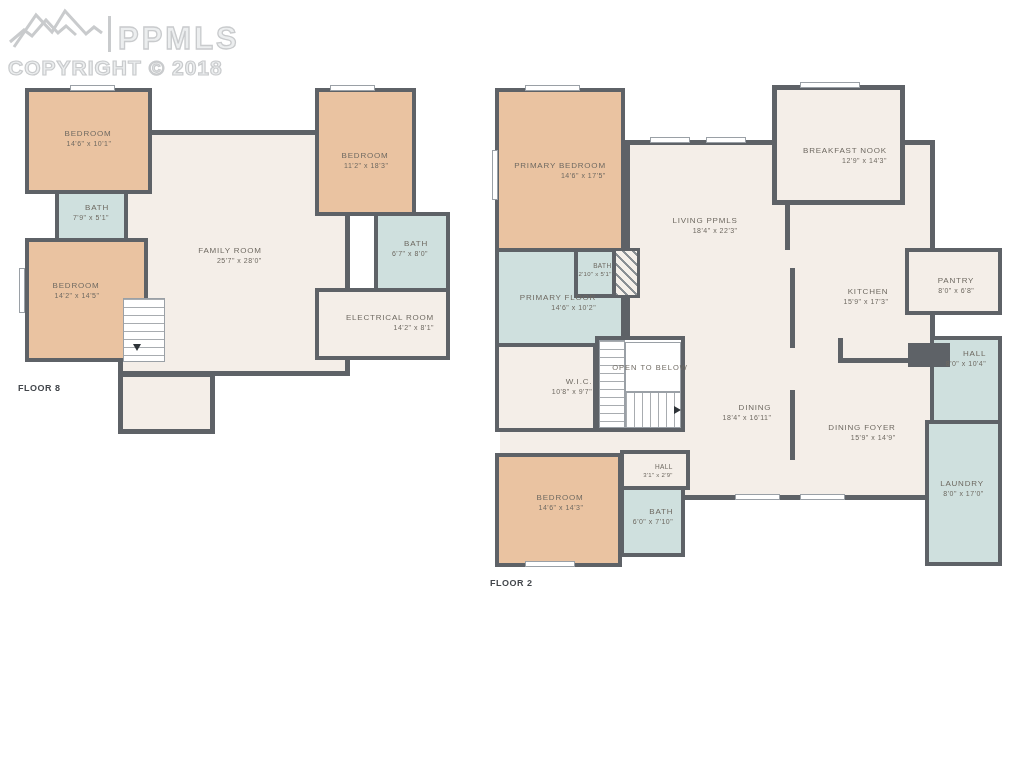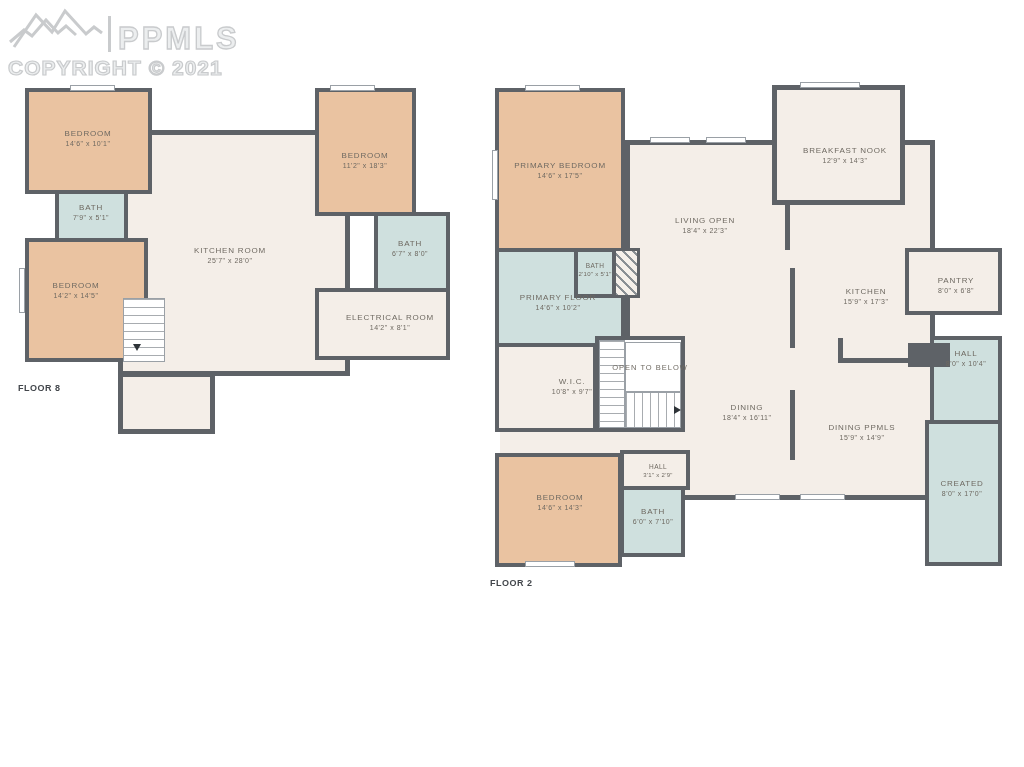--- a/index.html
+++ b/index.html
@@ -26,21 +26,21 @@
               background-image:repeating-linear-gradient(to right, var(--stairline,#A8ACB0) 0 1px, transparent 1px 8px); }
   .openbox  { position:absolute; border:1px solid #9aa0a6; box-sizing:border-box; background:#fff; }
   .hatch { position:absolute; box-sizing:border-box; border:3px solid var(--wall,#5E6267);
            background:repeating-linear-gradient(45deg, #8a9094 0 2px, #f5f0ea 2px 7px); }
   .tri-down  { position:absolute; width:0; height:0; border-left:4px solid transparent;
                border-right:4px solid transparent; border-top:7px solid #2e3338; }
   .tri-right { position:absolute; width:0; height:0; border-top:4px solid transparent;
                border-bottom:4px solid transparent; border-left:7px solid #2e3338; }
 
   
-  .label { position:absolute; transform:translate(-50%,-50%); text-align:center; white-space:nowrap;
+  .label { position:absolute; transform:translate(-50%,-50%); text-align:right; white-space:nowrap;
            color:var(--label,#6E6961); }
   .label .rname { display:block; font-size:8px;  letter-spacing:0.8px; }
   .label .rdims { display:block; font-size:7px;  letter-spacing:0.5px; margin-top:2px; }
   .label.sm .rname { font-size:6.5px; letter-spacing:0.4px; }
   .label.sm .rdims { font-size:6px;   letter-spacing:0.3px; }
   .label.single { font-size:7.5px; letter-spacing:1px; }
 
   .floor-tag { position:absolute; font-size:9px; font-weight:bold; letter-spacing:0.5px; color:#43474c; }
 
   
@@ -64,21 +64,21 @@
     <div class="wm-row">
       <span>
         <svg width="96" height="44" viewBox="0 0 96 44" fill="none">
           <path d="M2 36 L16 24 L24 30 L38 14 L50 27 L58 20 L68 29" stroke="#c9cbcd" stroke-width="3" fill="none"></path>
           <path d="M6 41 L28 9 L44 26 L57 5 L78 28 L86 21 L94 27" stroke="#c9cbcd" stroke-width="3" fill="none"></path>
         </svg>
       </span>
       <span class="wm-divider"></span>
       <span class="wm-brand">PPMLS</span>
     </div>
-    <div class="wm-copy">COPYRIGHT © 2021</div>
+    <div class="wm-copy">COPYRIGHT © 2018</div>
   </div>
 
   <div class="base" style="left:118px;top:130px;width:232px;height:246px"></div>
   <div class="base" style="left:118px;top:372px;width:97px;height:62px"></div>
   <div class="room fill-floor" style="left:315px;top:288px;width:135px;height:72px"></div>
   <div class="room fill-bath" style="left:374px;top:212px;width:76px;height:80px"></div>
   <div class="room fill-bed" style="left:315px;top:88px;width:101px;height:128px"></div>
   <div class="room fill-bed" style="left:25px;top:88px;width:127px;height:106px"></div>
   <div class="room fill-bath" style="left:55px;top:190px;width:73px;height:52px"></div>
   <div class="room fill-bed" style="left:25px;top:238px;width:123px;height:124px"></div>
@@ -96,21 +96,21 @@
   </div>
   <div class="label" style="left:91px;top:212px">
     <span class="rname">BATH</span>
     <span class="rdims">7'9" x 5'1"</span>
   </div>
   <div class="label" style="left:76px;top:290px">
     <span class="rname">BEDROOM</span>
     <span class="rdims">14'2" x 14'5"</span>
   </div>
   <div class="label" style="left:230px;top:255px">
-    <span class="rname">KITCHEN ROOM</span>
+    <span class="rname">FAMILY ROOM</span>
     <span class="rdims">25'7" x 28'0"</span>
   </div>
   <div class="label" style="left:365px;top:160px">
     <span class="rname">BEDROOM</span>
     <span class="rdims">11'2" x 18'3"</span>
   </div>
   <div class="label" style="left:410px;top:248px">
     <span class="rname">BATH</span>
     <span class="rdims">6'7" x 8'0"</span>
   </div>
@@ -161,58 +161,58 @@
 
   <div class="label" style="left:560px;top:170px">
     <span class="rname">PRIMARY BEDROOM</span>
     <span class="rdims">14'6" x 17'5"</span>
   </div>
   <div class="label" style="left:845px;top:155px">
     <span class="rname">BREAKFAST NOOK</span>
     <span class="rdims">12'9" x 14'3"</span>
   </div>
   <div class="label" style="left:705px;top:225px">
-    <span class="rname">LIVING OPEN</span>
+    <span class="rname">LIVING PPMLS</span>
     <span class="rdims">18'4" x 22'3"</span>
   </div>
   <div class="label" style="left:866px;top:296px">
     <span class="rname">KITCHEN</span>
     <span class="rdims">15'9" x 17'3"</span>
   </div>
   <div class="label" style="left:956px;top:285px">
     <span class="rname">PANTRY</span>
     <span class="rdims">8'0" x 6'8"</span>
   </div>
   <div class="label" style="left:966px;top:358px">
     <span class="rname">HALL</span>
     <span class="rdims">8'0" x 10'4"</span>
   </div>
   <div class="label" style="left:962px;top:488px">
-    <span class="rname">CREATED</span>
+    <span class="rname">LAUNDRY</span>
     <span class="rdims">8'0" x 17'0"</span>
   </div>
   <div class="label" style="left:558px;top:302px">
     <span class="rname">PRIMARY FLOOR</span>
     <span class="rdims">14'6" x 10'2"</span>
   </div>
   <div class="label sm" style="left:595px;top:269px">
     <span class="rname">BATH</span>
     <span class="rdims">2'10" x 5'1"</span>
   </div>
   <div class="label" style="left:572px;top:386px">
     <span class="rname">W.I.C.</span>
     <span class="rdims">10'8" x 9'7"</span>
   </div>
   <div class="label single" style="left:650px;top:367px">OPEN TO BELOW</div>
   <div class="label" style="left:747px;top:412px">
     <span class="rname">DINING</span>
     <span class="rdims">18'4" x 16'11"</span>
   </div>
   <div class="label" style="left:862px;top:432px">
-    <span class="rname">DINING PPMLS</span>
+    <span class="rname">DINING FOYER</span>
     <span class="rdims">15'9" x 14'9"</span>
   </div>
   <div class="label" style="left:560px;top:502px">
     <span class="rname">BEDROOM</span>
     <span class="rdims">14'6" x 14'3"</span>
   </div>
   <div class="label sm" style="left:658px;top:470px">
     <span class="rname">HALL</span>
     <span class="rdims">3'1" x 2'9"</span>
   </div>

